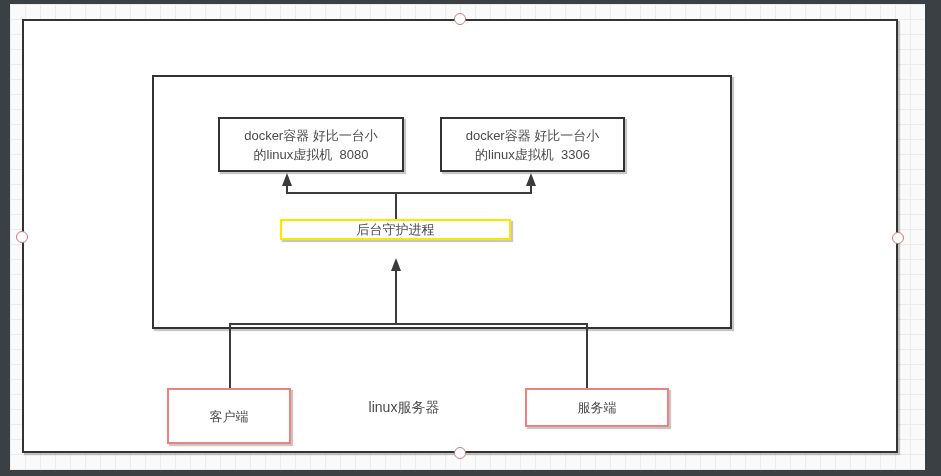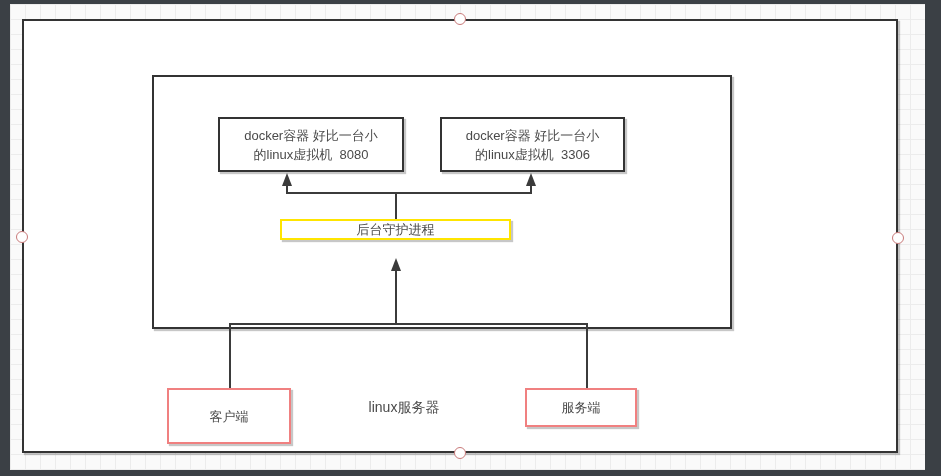--- a/index.html
+++ b/index.html
@@ -31,21 +31,21 @@
     display:flex;align-items:center;justify-content:center;
     text-align:center;
   }
   .shape .lbl{white-space:pre-wrap;line-height:19px;font-size:13px;color:var(--text);}
   .outer-rect{left:12px;top:15px;width:876px;height:434px;}
   .inner-rect{left:142px;top:71px;width:580px;height:254px;}
   .docker-left{left:208px;top:113px;width:186px;height:55px;}
   .docker-right{left:430px;top:113px;width:185px;height:55px;}
   .daemon{left:270px;top:215px;width:231px;height:21px;border-color:var(--daemon-border);}
   .client{left:157px;top:384px;width:124px;height:56px;border-color:var(--endpoint-border);}
-  .server{left:515px;top:384px;width:112px;height:39px;border-color:var(--endpoint-border);justify-content:center;}
+  .server{left:515px;top:384px;width:144px;height:39px;border-color:var(--endpoint-border);justify-content:center;}
   .host-label{
     position:absolute;left:329px;top:395px;width:130px;text-align:center;
     font-size:14px;color:var(--text);
   }
   .line{position:absolute;background:var(--connector);}
   .arrowhead{
     position:absolute;width:0;height:0;
     border-left:5px solid transparent;border-right:5px solid transparent;
     border-bottom:13px solid var(--connector);
   }

